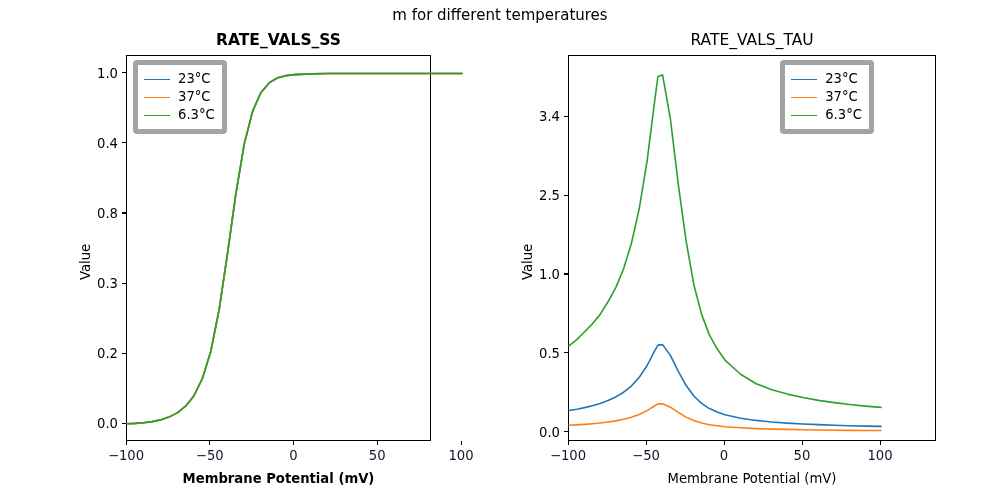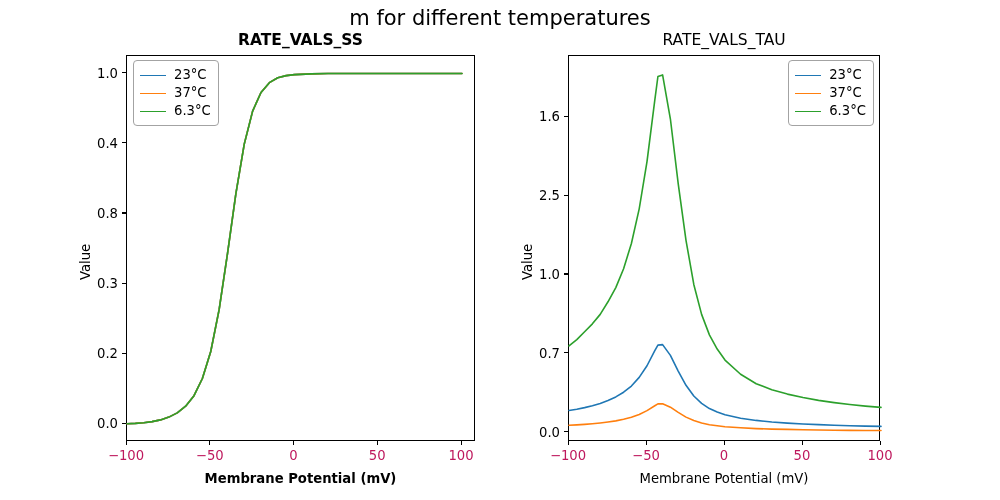--- a/index.html
+++ b/index.html
@@ -1,50 +1,50 @@
 <!DOCTYPE html>
 <html><head>
 <meta charset="utf-8">
 <style>
   html,body{margin:0;padding:0;}
   body{width:1000px;height:500px;background:#ffffff;
        font-family:"DejaVu Sans",sans-serif;overflow:hidden;}
   .figure{position:relative;width:1000px;height:500px;background:#ffffff;}
   .suptitle{position:absolute;top:6px;left:0;width:1000px;text-align:center;
-            font-size:21px;color:#000;}
+            font-size:15px;color:#000;}
   .axes{position:absolute;box-sizing:border-box;border:1.1px solid #000;background:#fff;}
   .ax-title{position:absolute;left:0;width:100%;text-align:center;top:-25px;
             font-size:15.5px;color:#000;white-space:nowrap;}
   .xlabel{position:absolute;left:0;width:100%;text-align:center;bottom:-46px;
           font-size:13.2px;color:#000;}
   .ylabel{position:absolute;font-size:13.2px;color:#000;
           transform:rotate(-90deg);transform-origin:left top;white-space:nowrap;}
   .tick{position:absolute;background:#000;}
   .xtick{width:1.1px;height:4px;}
   .ytick{height:1.1px;width:4px;}
-  .xticklabel{position:absolute;font-size:13.2px;color:#be185d;text-align:center;
+  .xticklabel{position:absolute;font-size:13.2px;color:#0f172a;text-align:center;
               transform:translateX(-50%);white-space:nowrap;}
   .yticklabel{position:absolute;font-size:13.2px;color:#000;text-align:right;
               transform:translateY(-50%);white-space:nowrap;}
   .plotsvg{position:absolute;left:0;top:0;overflow:visible;}
-  .legend{position:absolute;box-sizing:border-box;border:1px solid #a3a3a3;
+  .legend{position:absolute;box-sizing:border-box;border:5px solid #a3a3a3;
           border-radius:4px;background:rgba(255,255,255,0.92);
           padding:5px 7px 5px 6px;}
   .legend-row{display:flex;align-items:center;height:18px;}
   .legend-line{width:26px;height:0;border-top:1.6px solid #000;margin-right:8px;}
   .legend-label{font-size:13.2px;color:#000;line-height:1;}
 </style>
 </head>
 <body>
 
 <div class="figure">
 
   <div class="suptitle">m for different temperatures</div>
 
-  <div class="axes" id="axes-left" style="left:126px;top:55px;width:349px;height:386px;font-weight:bold;">
+  <div class="axes" id="axes-left" style="left:126px;top:55px;width:305px;height:386px;font-weight:bold;">
     <div class="ax-title">RATE_VALS_SS</div>
     <svg class="plotsvg" id="svg-left" width="335" height="386">
         <polyline points="0.00,367.75 8.38,367.40 16.75,366.70 25.13,365.65 33.50,363.89 41.88,361.09 50.25,356.87 58.62,350.21 67.00,339.68 75.38,322.49 83.75,295.47 92.13,253.71 100.50,197.56 108.88,137.56 117.25,88.08 125.63,55.09 134.00,36.49 142.38,26.67 150.75,21.76 159.13,19.65 167.50,18.60 184.25,17.90 201.00,17.55 217.75,17.55 234.50,17.55 251.25,17.55 268.00,17.55 284.75,17.55 301.50,17.55 318.25,17.55 335.00,17.55" fill="none" stroke="#1f77b4" stroke-width="1.6" stroke-linejoin="round" stroke-linecap="round"></polyline>
         <polyline points="0.00,367.75 8.38,367.40 16.75,366.70 25.13,365.65 33.50,363.89 41.88,361.09 50.25,356.87 58.62,350.21 67.00,339.68 75.38,322.49 83.75,295.47 92.13,253.71 100.50,197.56 108.88,137.56 117.25,88.08 125.63,55.09 134.00,36.49 142.38,26.67 150.75,21.76 159.13,19.65 167.50,18.60 184.25,17.90 201.00,17.55 217.75,17.55 234.50,17.55 251.25,17.55 268.00,17.55 284.75,17.55 301.50,17.55 318.25,17.55 335.00,17.55" fill="none" stroke="#ff7f0e" stroke-width="1.6" stroke-linejoin="round" stroke-linecap="round"></polyline>
         <polyline points="0.00,367.75 8.38,367.40 16.75,366.70 25.13,365.65 33.50,363.89 41.88,361.09 50.25,356.87 58.62,350.21 67.00,339.68 75.38,322.49 83.75,295.47 92.13,253.71 100.50,197.56 108.88,137.56 117.25,88.08 125.63,55.09 134.00,36.49 142.38,26.67 150.75,21.76 159.13,19.65 167.50,18.60 184.25,17.90 201.00,17.55 217.75,17.55 234.50,17.55 251.25,17.55 268.00,17.55 284.75,17.55 301.50,17.55 318.25,17.55 335.00,17.55" fill="none" stroke="#2ca02c" stroke-width="1.6" stroke-linejoin="round" stroke-linecap="round"></polyline>
       </svg>
     <div class="xlabel">Membrane Potential (mV)</div>
   </div>
   <div class="ylabel" style="left:78px;top:280px;">Value</div>
   <div id="ticks-left">
@@ -79,21 +79,21 @@
       <div class="legend-row">
         <span class="legend-line" style="border-top-color: rgb(255, 127, 14);"></span>
         <span class="legend-label">37°C</span>
       </div>
       <div class="legend-row">
         <span class="legend-line" style="border-top-color: rgb(44, 160, 44);"></span>
         <span class="legend-label">6.3°C</span>
       </div>
     </div>
 
-  <div class="axes" id="axes-right" style="left:568px;top:55px;width:312px;height:386px;padding-left:41px;">
+  <div class="axes" id="axes-right" style="left:568px;top:55px;width:368px;height:386px;padding-left:41px;">
     <div class="ax-title">RATE_VALS_TAU</div>
     <svg class="plotsvg" id="svg-right" width="312" height="386">
         <polyline points="0.00,354.49 7.80,353.23 15.60,351.65 23.40,349.76 31.20,347.40 39.00,344.56 46.80,340.94 54.60,336.21 62.40,330.07 70.20,321.40 78.00,309.75 85.80,294.62 88.92,289.11 93.60,288.63 101.40,299.35 109.20,315.10 117.00,329.28 124.80,340.00 132.60,347.40 140.40,352.60 148.20,356.07 156.00,358.74 171.60,362.21 187.20,364.42 202.80,365.99 218.40,367.09 234.00,368.04 249.60,368.67 265.20,369.30 280.80,369.77 296.40,370.09 312.00,370.40" fill="none" stroke="#1f77b4" stroke-width="1.6" stroke-linejoin="round" stroke-linecap="round"></polyline>
         <polyline points="0.00,369.30 7.80,368.83 15.60,368.35 23.40,367.72 31.20,366.94 39.00,365.99 46.80,364.89 54.60,363.31 62.40,361.26 70.20,358.43 78.00,354.65 85.80,349.76 88.92,347.87 93.60,347.72 101.40,351.18 109.20,356.38 117.00,361.11 124.80,364.57 132.60,366.94 140.40,368.67 148.20,369.77 156.00,370.72 171.60,371.82 187.20,372.61 202.80,373.08 218.40,373.40 234.00,373.71 249.60,374.03 265.20,374.18 280.80,374.34 296.40,374.50 312.00,374.50" fill="none" stroke="#ff7f0e" stroke-width="1.6" stroke-linejoin="round" stroke-linecap="round"></polyline>
         <polyline points="0.00,289.89 7.80,283.59 15.60,275.71 23.40,267.84 31.20,258.38 39.00,245.78 46.80,231.60 54.60,212.69 62.40,187.49 70.20,152.82 78.00,105.56 85.80,44.11 88.92,20.48 93.60,18.91 101.40,63.02 109.20,127.62 117.00,184.33 124.80,228.45 132.60,258.38 140.40,278.87 148.20,293.04 156.00,304.07 171.60,318.25 187.20,327.71 202.80,333.69 218.40,338.10 234.00,341.57 249.60,344.41 265.20,346.61 280.80,348.50 296.40,350.08 312.00,351.34" fill="none" stroke="#2ca02c" stroke-width="1.6" stroke-linejoin="round" stroke-linecap="round"></polyline>
       </svg>
     <div class="xlabel">Membrane Potential (mV)</div>
   </div>
   <div class="ylabel" style="left:520px;top:280px;">Value</div>
   <div id="ticks-right">
@@ -103,27 +103,27 @@
       <div class="xticklabel" style="left: 646px; top: 448px;">−50</div>
       <div class="tick xtick" style="left: 723.5px; top: 441px;"></div>
       <div class="xticklabel" style="left: 724px; top: 448px;">0</div>
       <div class="tick xtick" style="left: 801.5px; top: 441px;"></div>
       <div class="xticklabel" style="left: 802px; top: 448px;">50</div>
       <div class="tick xtick" style="left: 879.5px; top: 441px;"></div>
       <div class="xticklabel" style="left: 880px; top: 448px;">100</div>
       <div class="tick ytick" style="left: 564px; top: 431.047px;"></div>
       <div class="yticklabel" style="left: 522px; width: 38px; top: 431.547px;">0.0</div>
       <div class="tick ytick" style="left: 564px; top: 352.271px;"></div>
-      <div class="yticklabel" style="left: 522px; width: 38px; top: 352.771px;">0.7</div>
+      <div class="yticklabel" style="left: 522px; width: 38px; top: 352.771px;">0.5</div>
       <div class="tick ytick" style="left: 564px; top: 273.496px;"></div>
       <div class="yticklabel" style="left: 522px; width: 38px; top: 273.996px;">1.0</div>
       <div class="tick ytick" style="left: 564px; top: 194.72px;"></div>
       <div class="yticklabel" style="left: 522px; width: 38px; top: 195.22px;">2.5</div>
       <div class="tick ytick" style="left: 564px; top: 115.945px;"></div>
-      <div class="yticklabel" style="left: 522px; width: 38px; top: 116.445px;">1.6</div>
+      <div class="yticklabel" style="left: 522px; width: 38px; top: 116.445px;">3.4</div>
     </div>
   <div class="legend" id="legend-right" style="right:126px;top:60px;">
       <div class="legend-row">
         <span class="legend-line" style="border-top-color: rgb(31, 119, 180);"></span>
         <span class="legend-label">23°C</span>
       </div>
       <div class="legend-row">
         <span class="legend-line" style="border-top-color: rgb(255, 127, 14);"></span>
         <span class="legend-label">37°C</span>
       </div>

